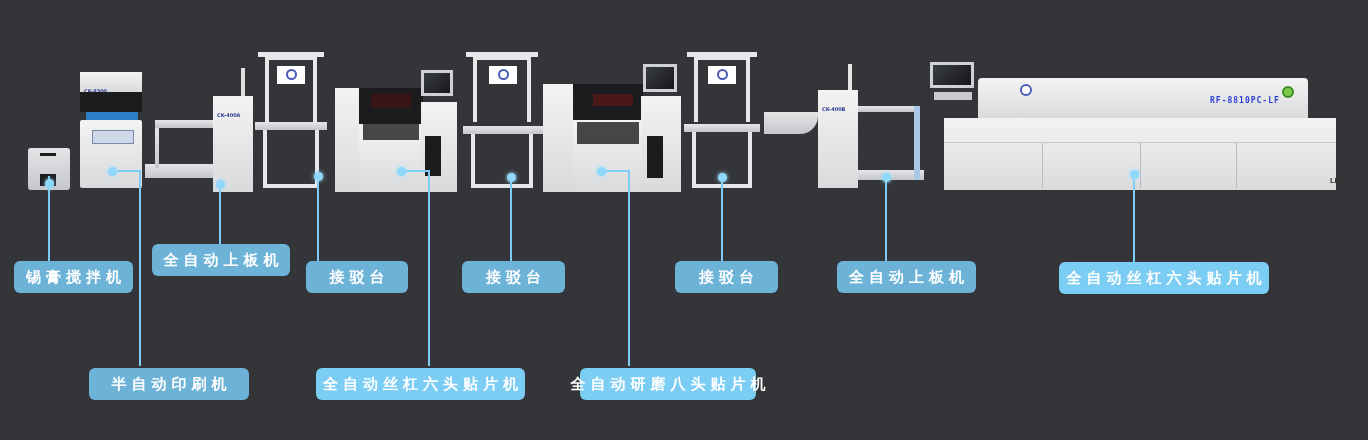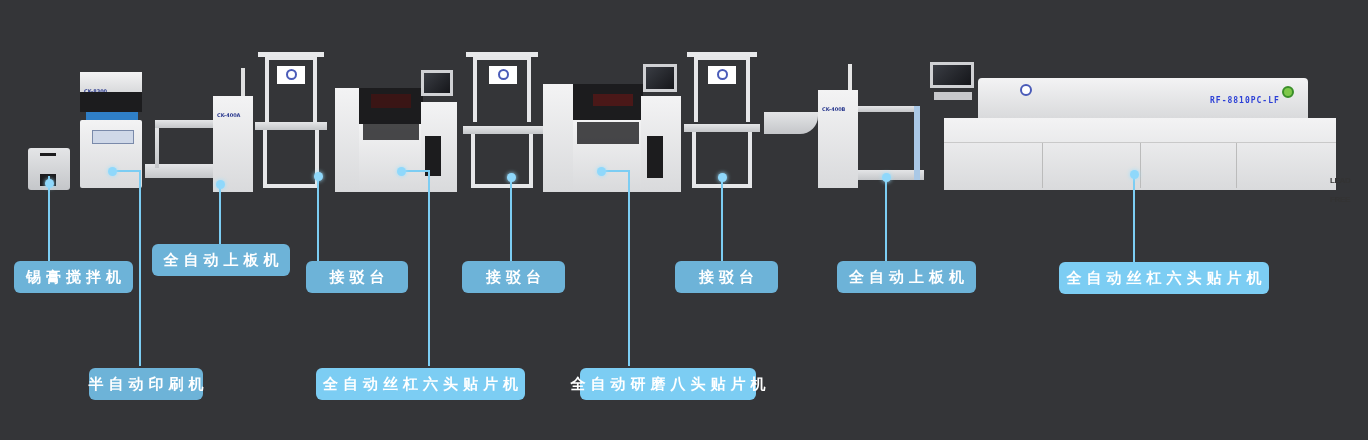--- a/index.html
+++ b/index.html
@@ -162,15 +162,15 @@
 <div class="dot" style="left:1134px;top:174px;"></div>
 
 <div class="label lbl-mid" style="left:14px;top:261px;width:119px;">锡膏搅拌机</div>
 <div class="label lbl-mid" style="left:152px;top:244px;width:138px;">全自动上板机</div>
 <div class="label lbl-mid" style="left:306px;top:261px;width:102px;">接驳台</div>
 <div class="label lbl-mid" style="left:462px;top:261px;width:103px;">接驳台</div>
 <div class="label lbl-mid" style="left:675px;top:261px;width:103px;">接驳台</div>
 <div class="label lbl-mid" style="left:837px;top:261px;width:139px;">全自动上板机</div>
 <div class="label lbl-bright" style="left:1059px;top:262px;width:210px;">全自动丝杠六头贴片机</div>
 
-<div class="label lbl-mid" style="left:89px;top:368px;width:114px;">半自动印刷机</div>
+<div class="label lbl-mid" style="left:89px;top:368px;width:160px;">半自动印刷机</div>
 <div class="label lbl-bright" style="left:316px;top:368px;width:209px;">全自动丝杠六头贴片机</div>
 <div class="label lbl-bright" style="left:580px;top:368px;width:176px;">全自动研磨八头贴片机</div>
 
 </body></html>

